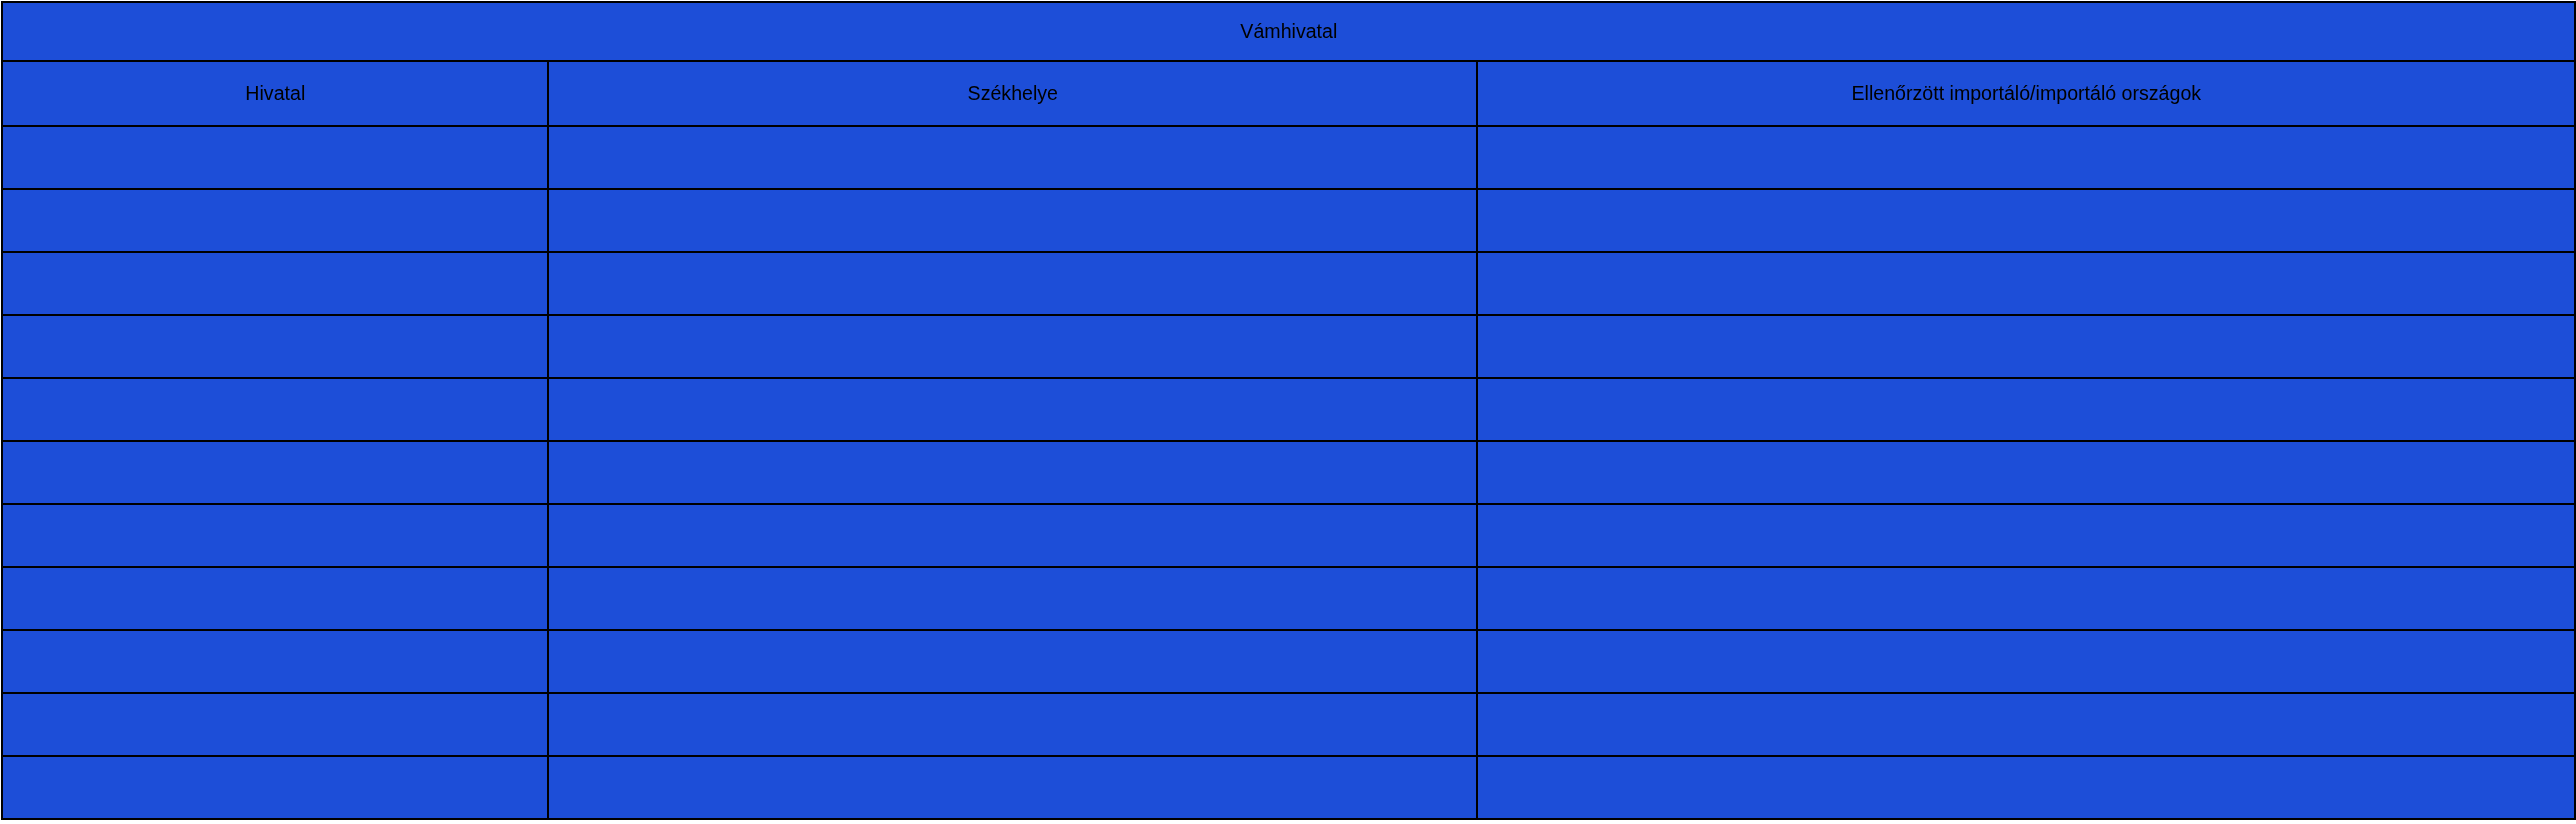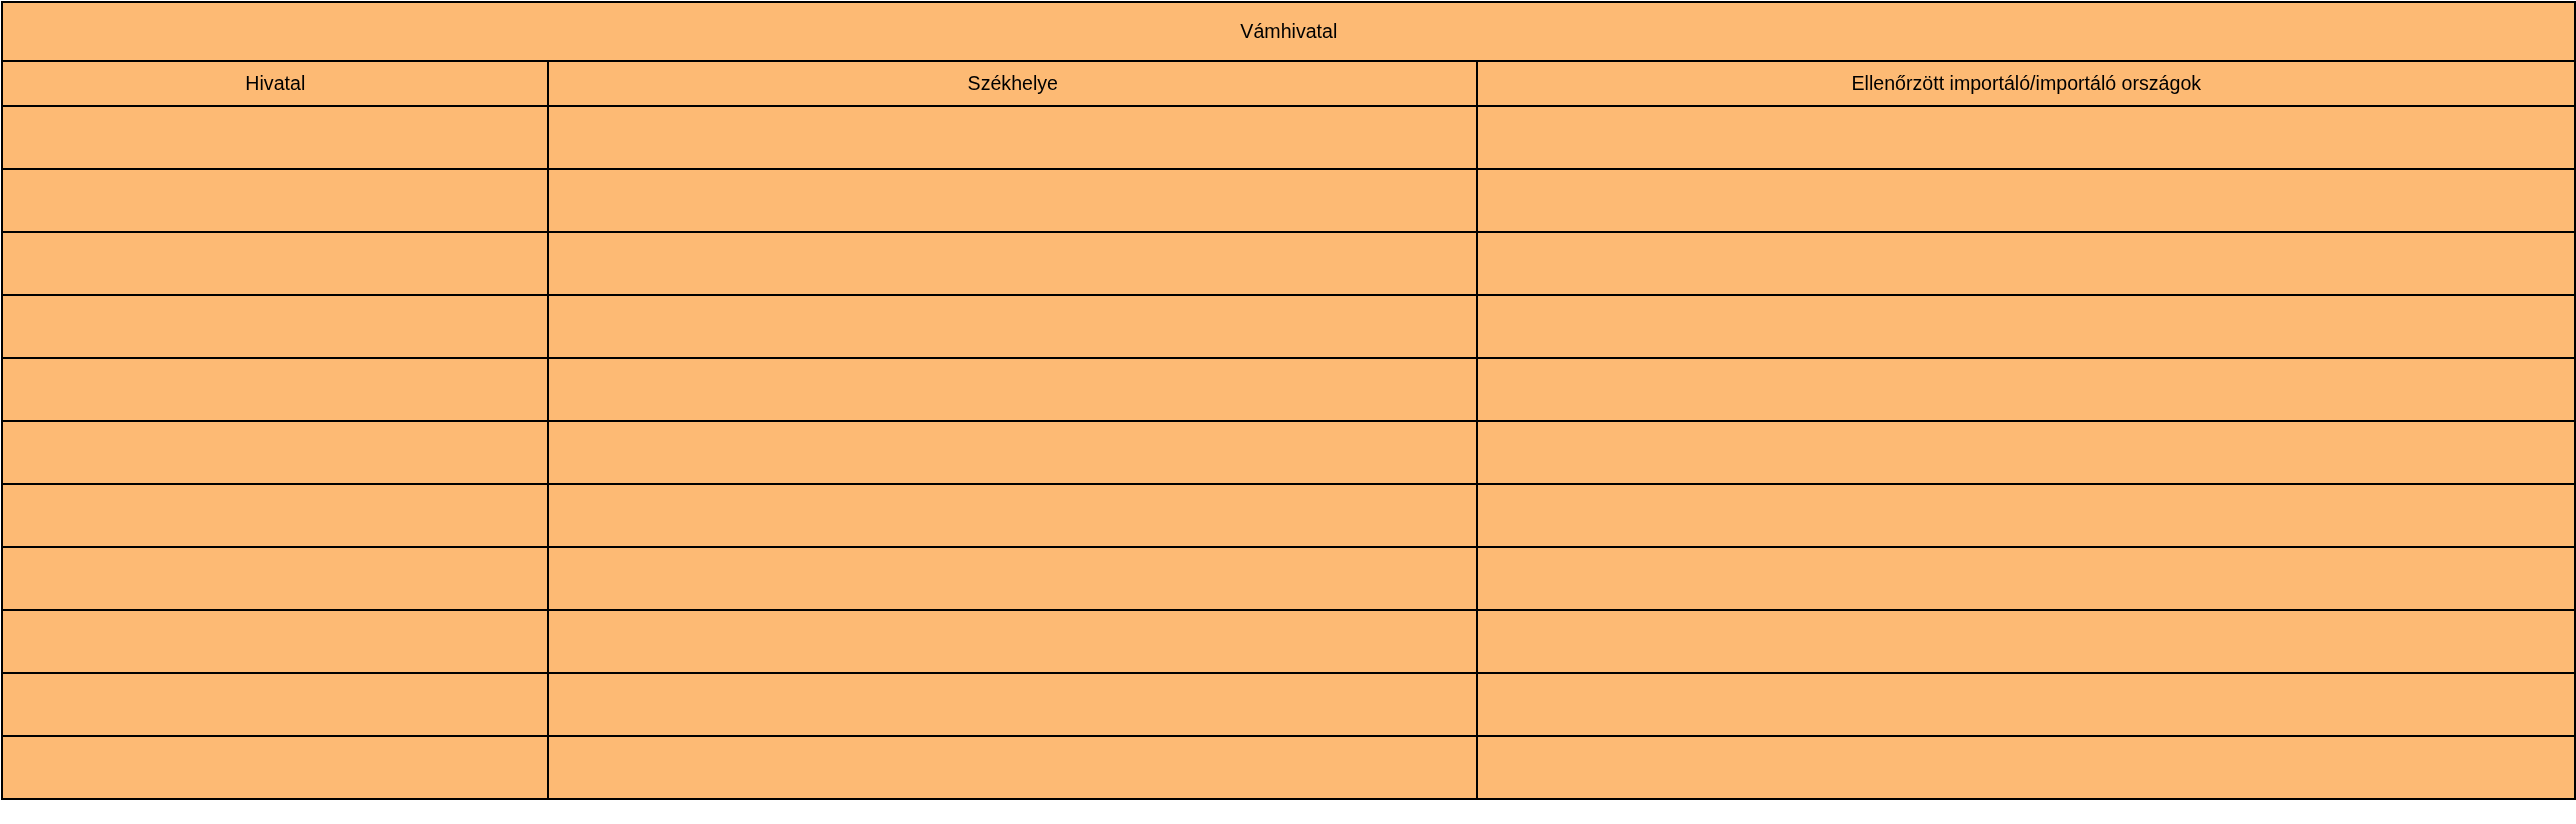--- a/index.html
+++ b/index.html
@@ -11,36 +11,36 @@
     height: 824px;
     background: #ffffff;
     font-family: "Liberation Sans", sans-serif;
     color: #000000;
   }
   table.customs-table {
     border-collapse: collapse;
     table-layout: fixed;
     width: 2573px;
     margin: 1.3px;
-    background: #fdba74;
+    background: #1d4ed8;
   }
   table.customs-table th,
   table.customs-table td {
     border: 2.6px solid #000000;
     padding: 0;
     text-align: center;
     vertical-align: middle;
     font-size: 19.6px;
     font-weight: 400;
     color: #000000;
     white-space: nowrap;
     overflow: hidden;
   }
   tr.title-row   { height: 59px; }
-  tr.header-row  { height: 45px; }
+  tr.header-row  { height: 65px; }
   tr.body-row    { height: 63px; }
 </style>
 </head>
 <body>
 
 <table class="customs-table">
   <colgroup>
     <col id="col-0" style="width: 546px;">
     <col id="col-1" style="width: 929px;">
     <col id="col-2" style="width: 1098px;">

